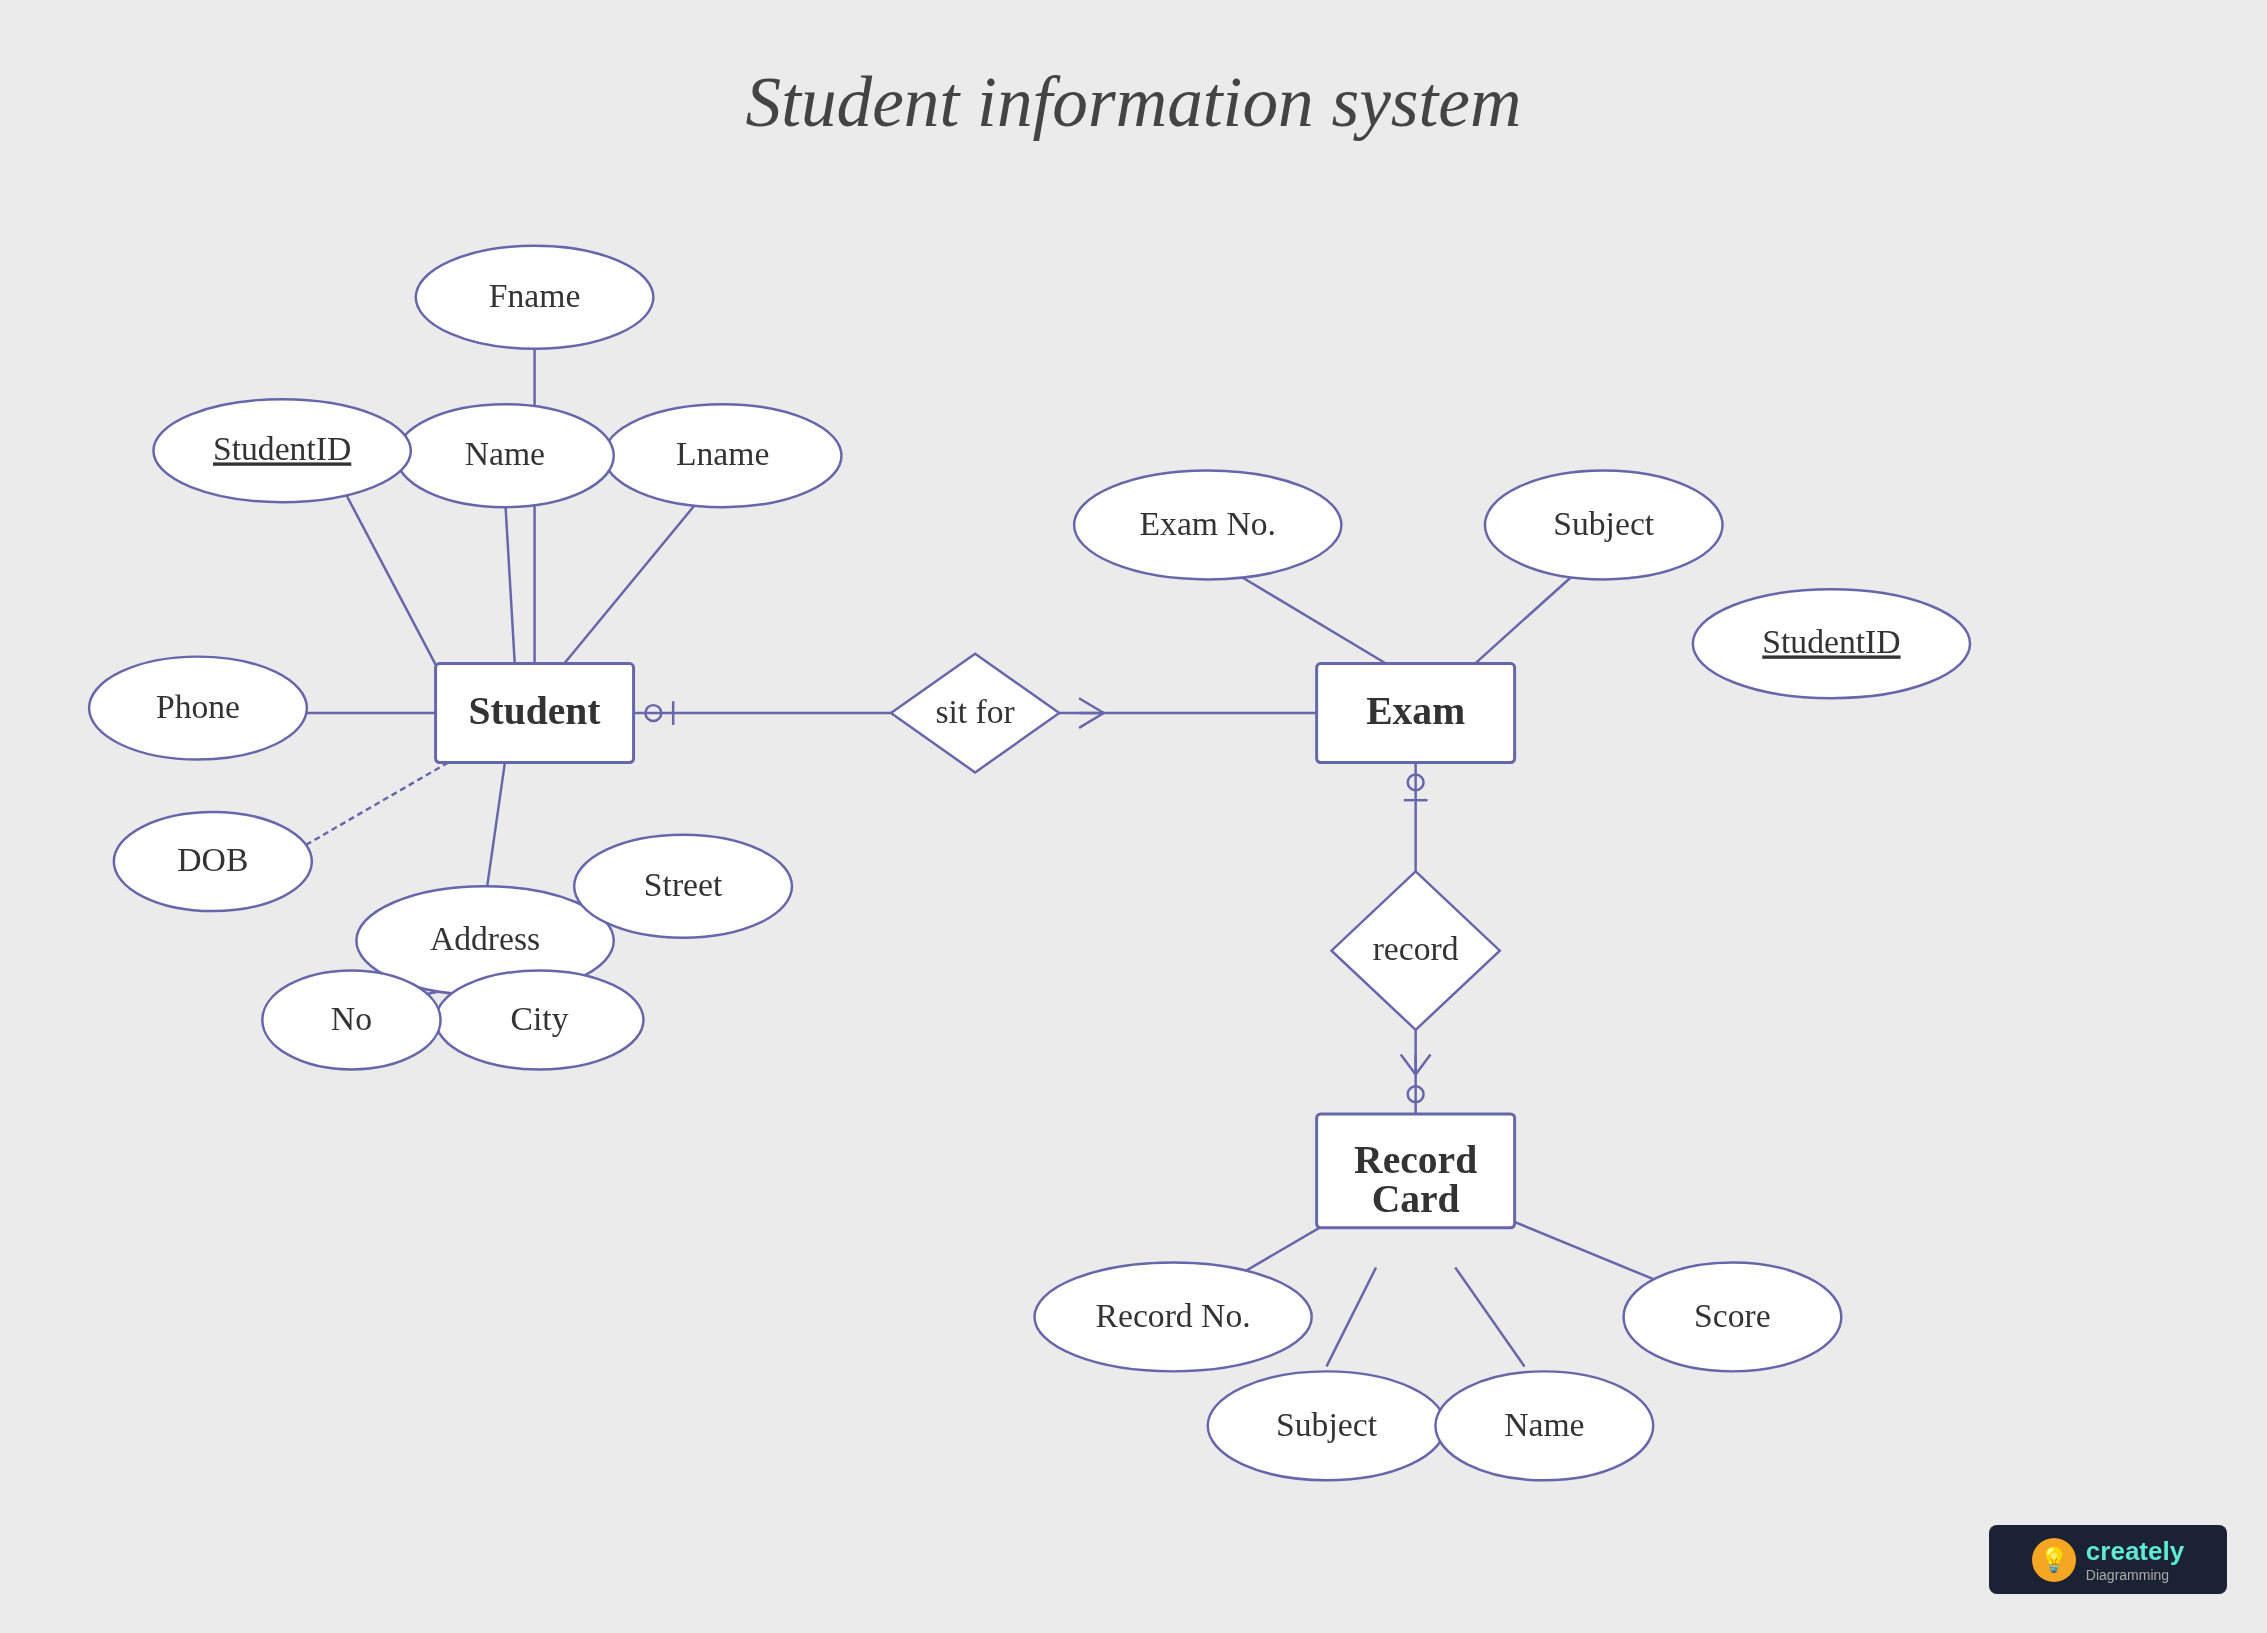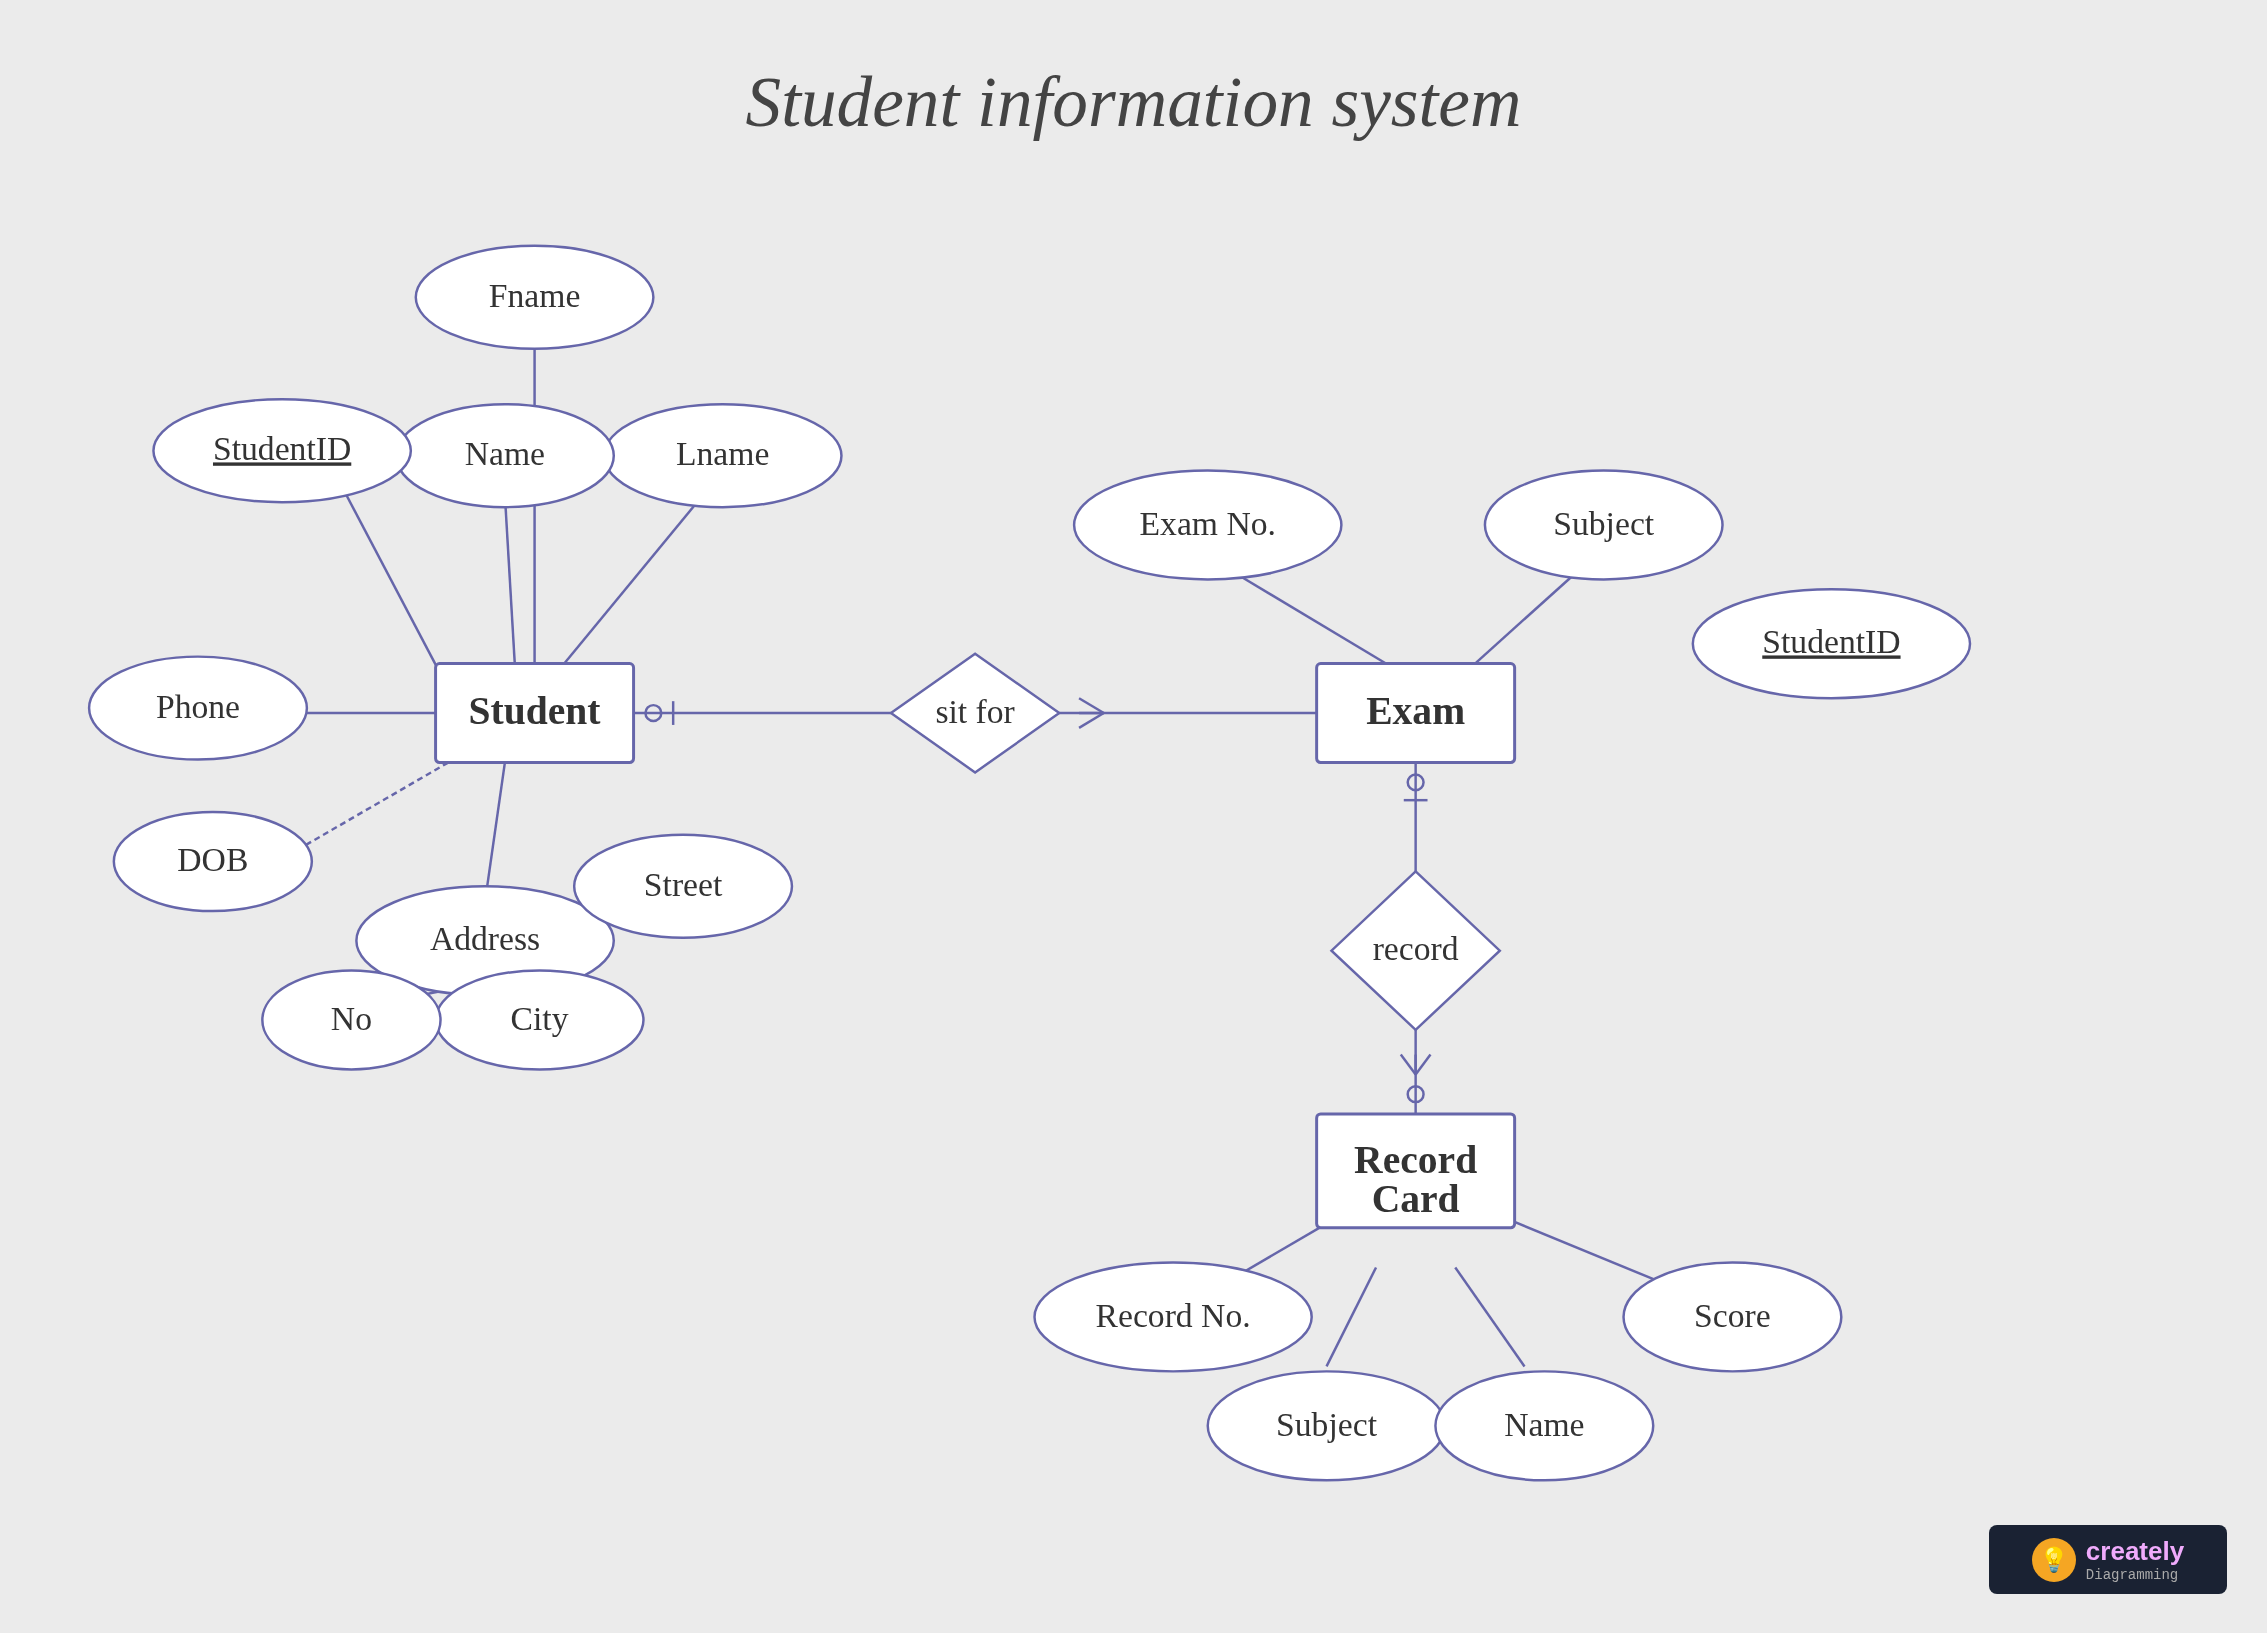--- a/index.html
+++ b/index.html
@@ -213,17 +213,17 @@
   <text class="node-text" x="1560" y="1442">Name</text>
 
   <ellipse class="node-ellipse" cx="1750" cy="1330" rx="110" ry="55"></ellipse>
   <text class="node-text" x="1750" y="1332">Score</text>
 
 </svg>
 
 <div id="creately-logo">
   <div style="background:#f5a623;border-radius:50%;width:44px;height:44px;display:flex;align-items:center;justify-content:center;font-size:24px;">💡</div>
   <div>
-    <div style="color:#f0abfc;font-size:26px;font-family:Arial,sans-serif;font-weight:bold;">creately</div>
-    <div style="color:#aaa;font-size:14px;font-family:Liberation Mono, monospace;">Diagramming</div>
+    <div style="color:#5eead4;font-size:26px;font-family:Arial,sans-serif;font-weight:bold;">creately</div>
+    <div style="color:#aaa;font-size:14px;font-family:Liberation Sans, sans-serif;">Diagramming</div>
   </div>
 </div>
 
 
 </body></html>

